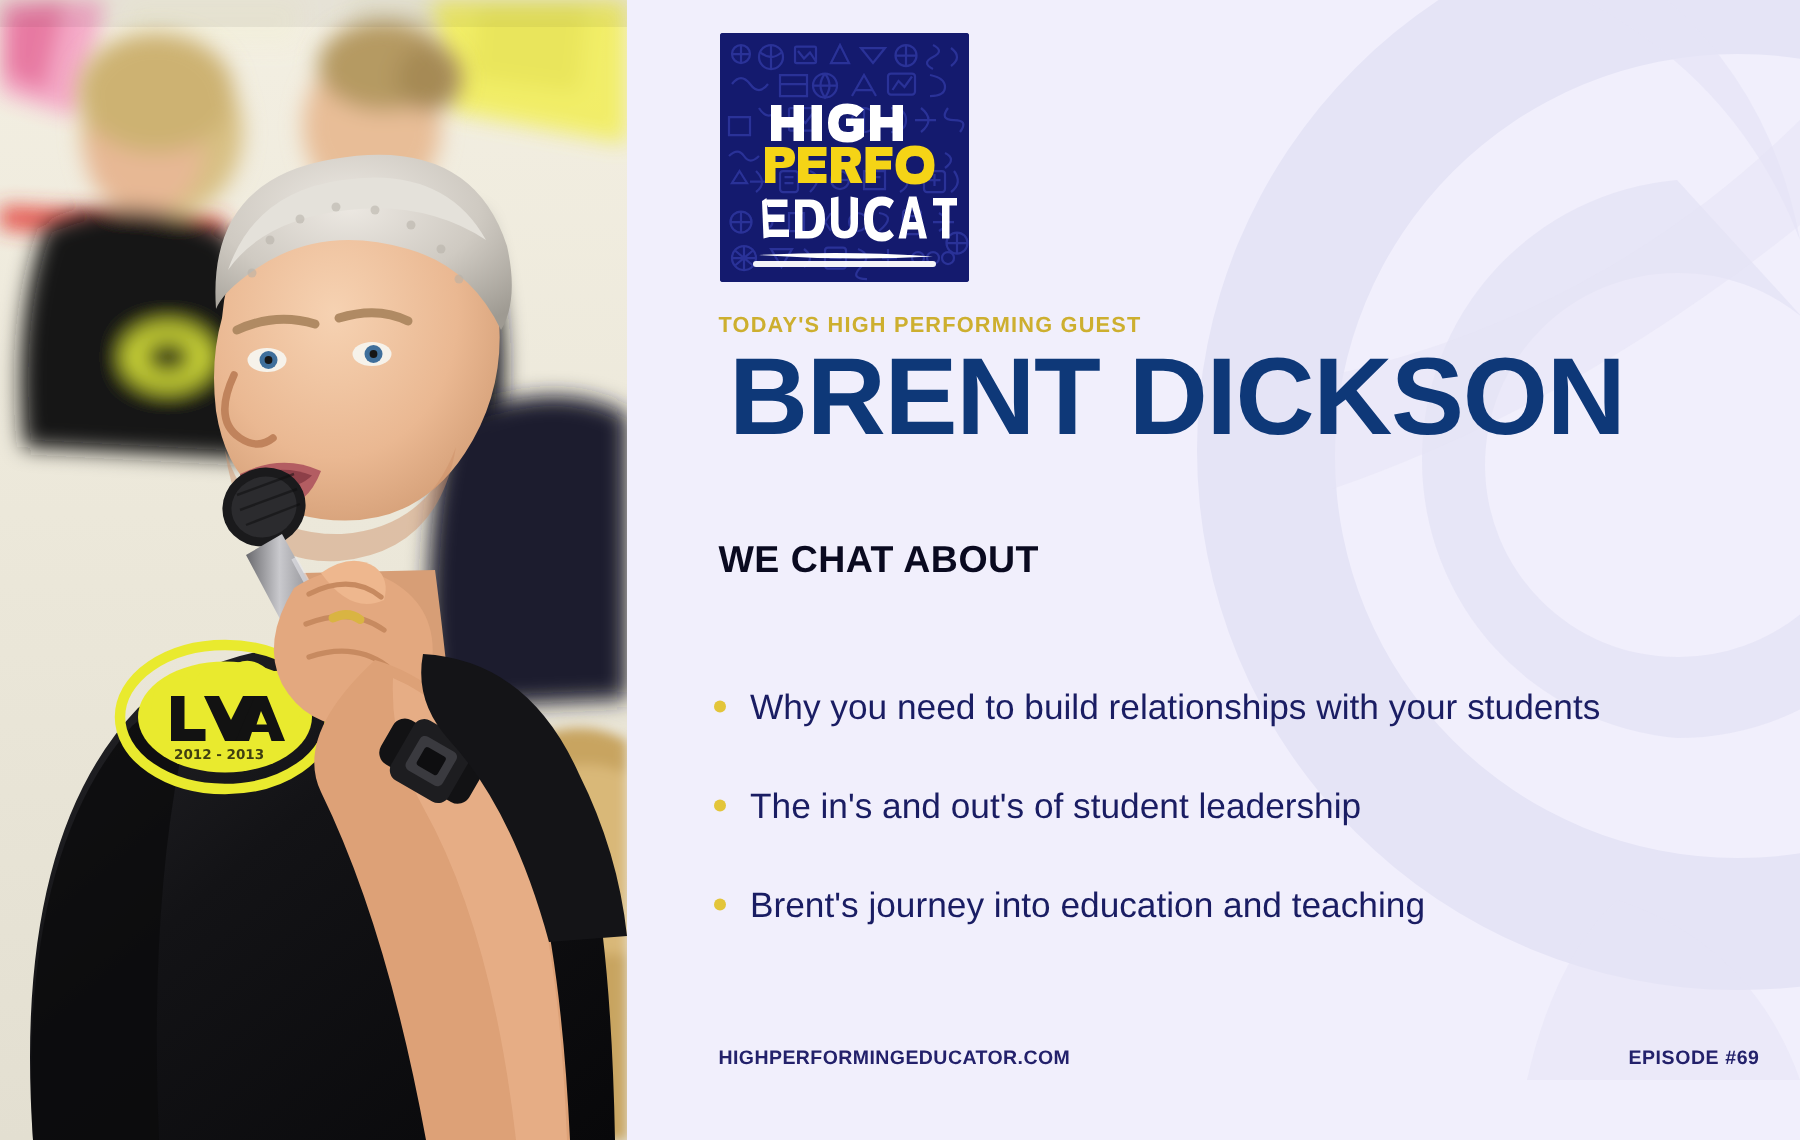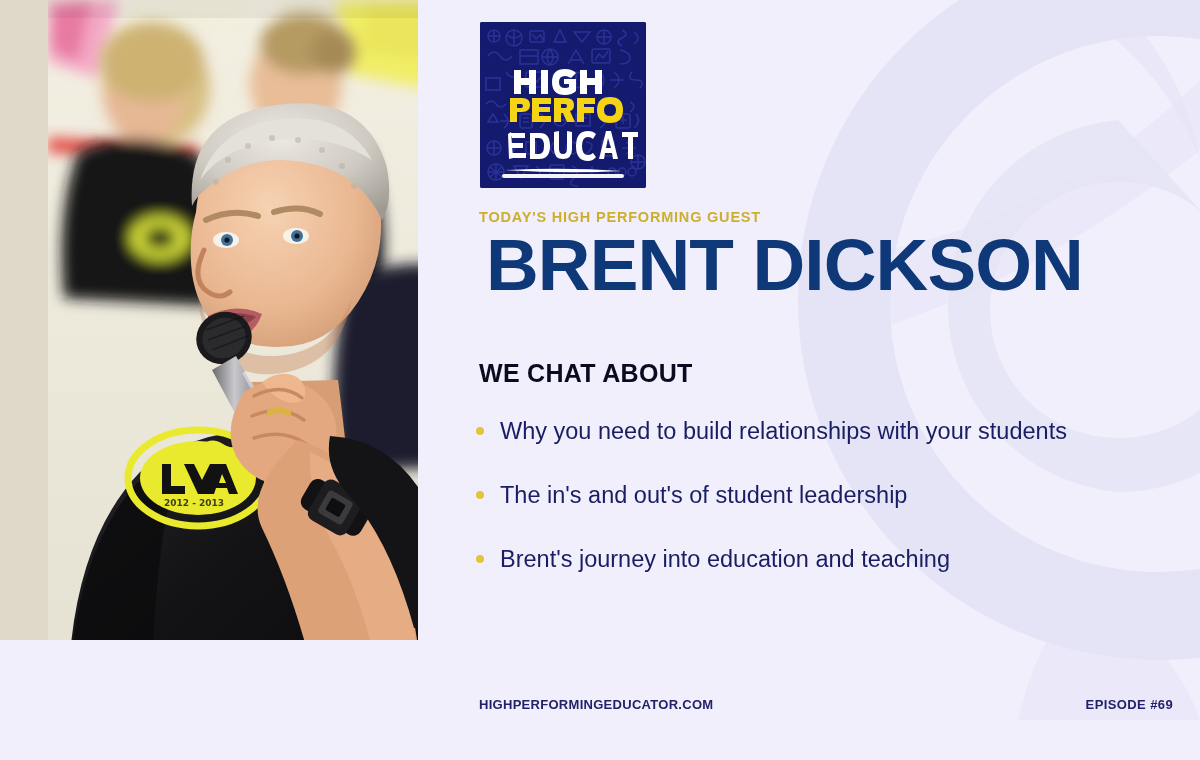--- a/index.html
+++ b/index.html
@@ -12,24 +12,23 @@
   }
   .card{
     position:relative;
     width:1200px;height:760px;
     background:#f1effc;
     overflow:hidden;
   }
 
   
   .photo{
-    position:absolute;left:0;top:0;width:418px;height:640px;
+    position:absolute;left:0;top:0;width:418px;height:760px;
     overflow:hidden;
     background:#ded9c8;
-    padding-left:48px;
   }
   .photo svg{display:block;width:418px;height:760px;}
 
   
   .watermark{
     position:absolute;
     left:418px;top:0;width:782px;height:760px;
     overflow:hidden;
     pointer-events:none;
   }
@@ -84,20 +83,21 @@
     list-style:none;
   }
   .bullets li{
     position:relative;
     padding-left:24px;
     font-size:23.5px;
     line-height:26px;
     color:#1a1d63;
     margin-bottom:38px;
     white-space:nowrap;
+    margin-top:40px;
   }
   .bullets li:last-child{margin-bottom:0;}
   .bullets li .dot{
     position:absolute;left:0;top:9px;
     width:8px;height:8px;border-radius:50%;
     background:#e3c53a;
   }
 
   .footer{
     position:absolute;left:61px;top:697px;

